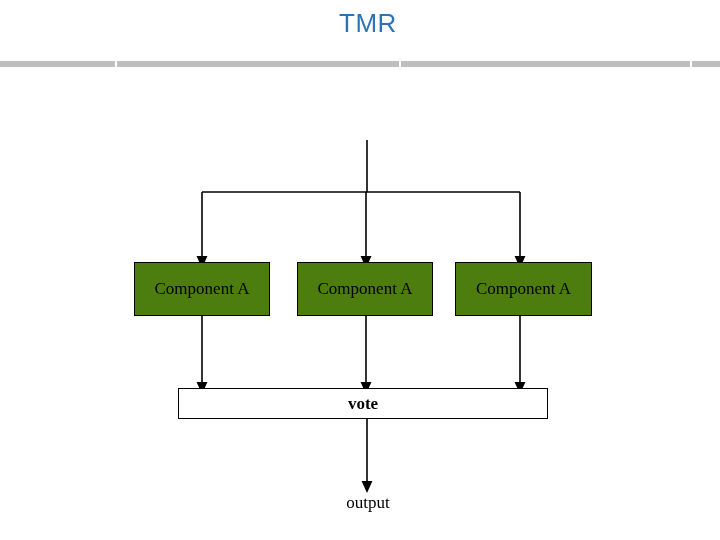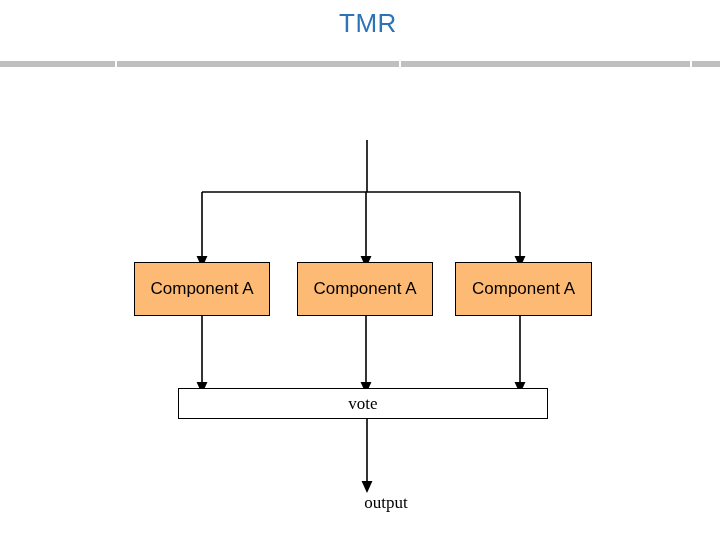--- a/index.html
+++ b/index.html
@@ -52,41 +52,42 @@
     font-family: "Liberation Serif", serif;
     font-size: 17px;
     color: #000000;
     text-align: center;
     white-space: nowrap;
   }
   
   .box {
     position: absolute;
     border: 1px solid #000000;
-    background: #fdba74;
+    background: #4d7c0f;
     box-sizing: border-box;
     display: flex;
     align-items: center;
     justify-content: center;
-    font-family: Liberation Sans, sans-serif;
+    font-family: Liberation Serif, serif;
     font-size: 17px;
     color: #000000;
     white-space: nowrap;
   }
   .vote-box {
     position: absolute;
     border: 1px solid #000000;
     background: #ffffff;
     box-sizing: border-box;
     display: flex;
     align-items: center;
     justify-content: center;
     font-family: "Liberation Serif", serif;
     font-size: 17px;
     color: #000000;
+    font-weight: bold;
   }
   
   #connectors {
     position: absolute;
     left: 0;
     top: 0;
     width: 720px;
     height: 540px;
     pointer-events: none;
   }
@@ -125,15 +126,15 @@
 
     <line x1="367" y1="419" x2="367" y2="487" stroke="#000000" stroke-width="1.6" marker-end="url(#arrow)"></line>
   </svg>
 
   <div class="box" style="left:134px; top:262px; width:136px; height:54px;">Component A</div>
   <div class="box" style="left:297px; top:262px; width:136px; height:54px;">Component A</div>
   <div class="box" style="left:455px; top:262px; width:137px; height:54px;">Component A</div>
 
   <div class="vote-box" style="left:178px; top:388px; width:370px; height:31px;">vote</div>
 
-  <div class="node-text" style="left:336px; top:493px; width:100px;">output</div>
+  <div class="node-text" style="left:318px; top:493px; width:100px;">output</div>
 
 </div>
 
 </body></html>

